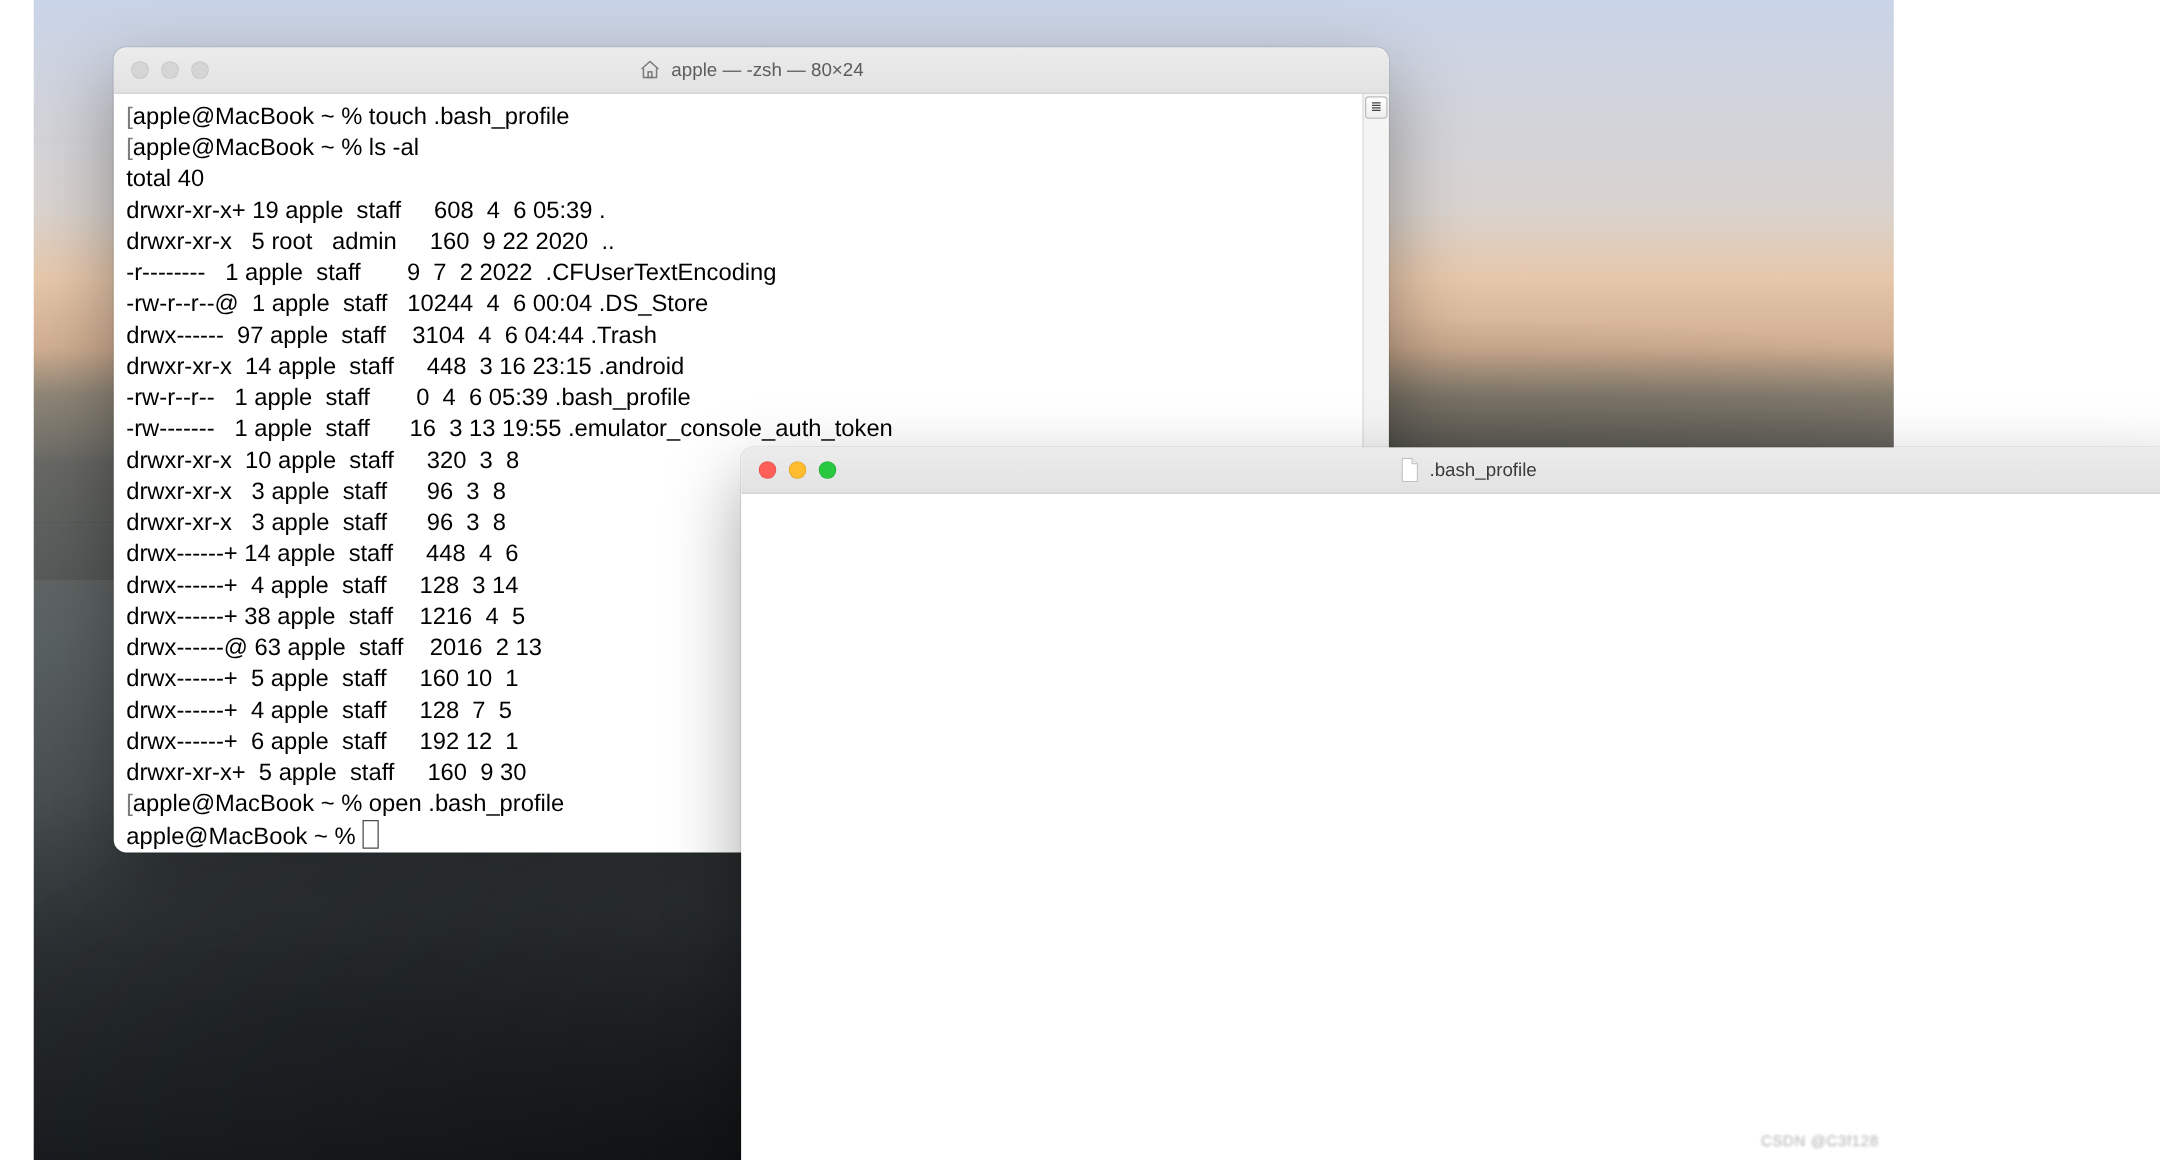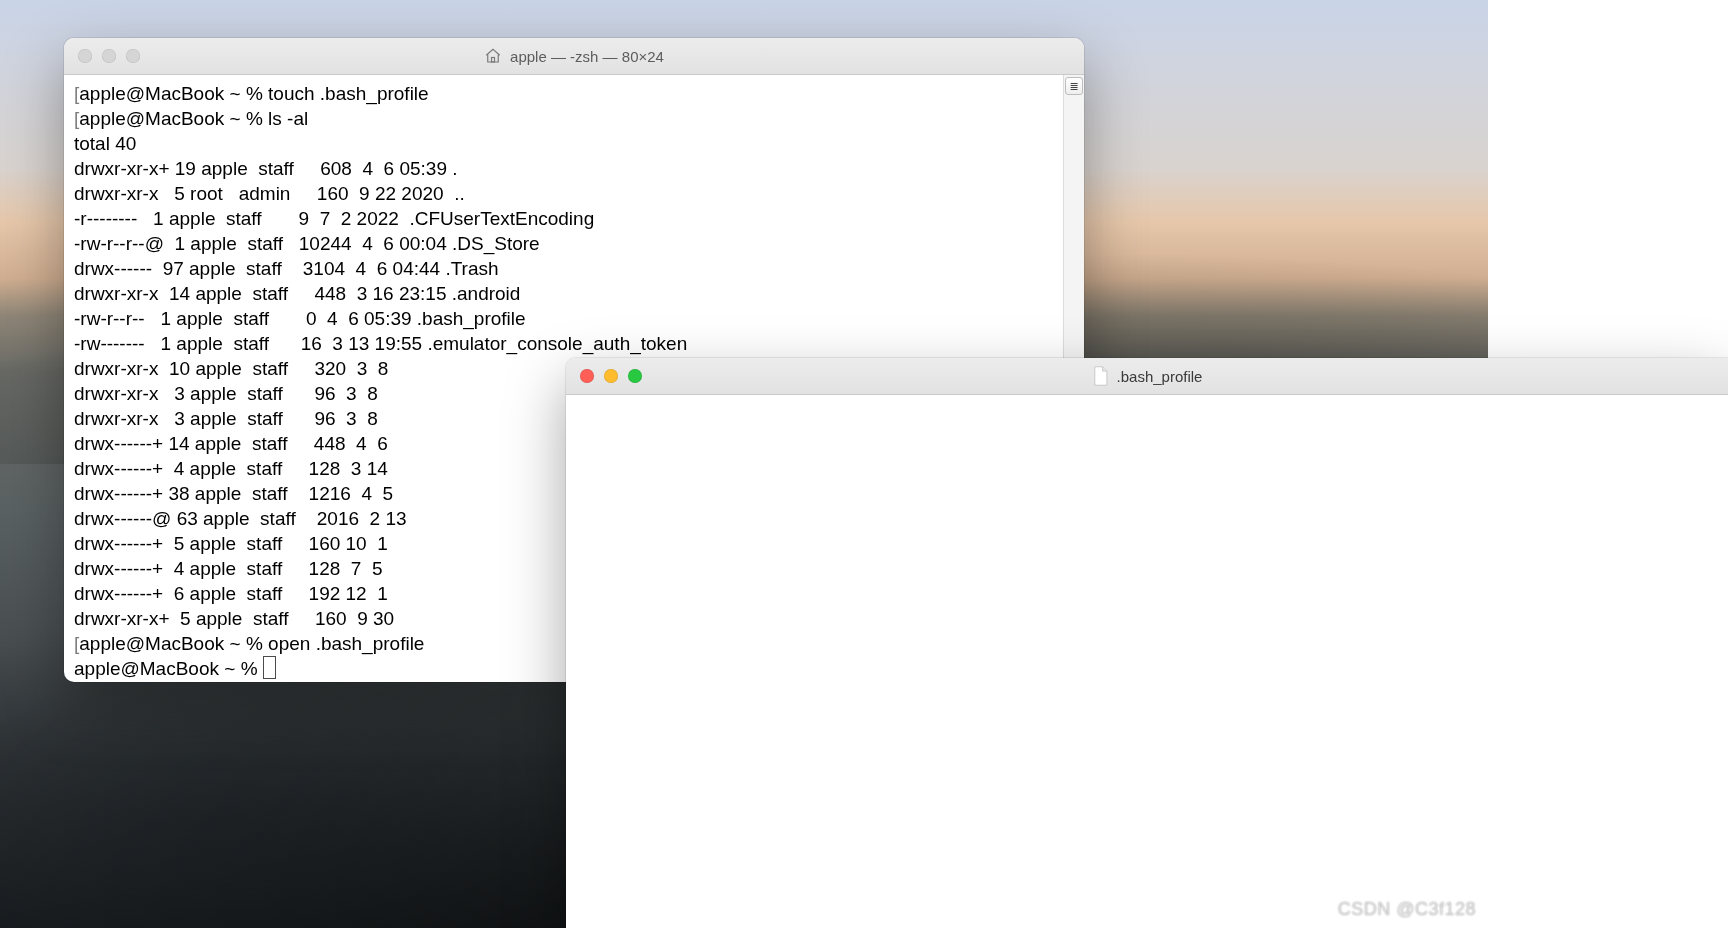--- a/index.html
+++ b/index.html
@@ -21,20 +21,21 @@
         #c9d4e8 0%,
         #d9d3cf 18%,
         #e6c7aa 24%,
         #d0ae91 30%,
         #8f8677 34%,
         #696a66 40%,
         #5a6162 55%,
         #474d4f 70%,
         #303538 82%,
         #1a1e21 100%);
+    margin-left: 27px;
   }
   
   .desktop::before,
   .desktop::after {
     content: "";
     position: absolute;
     left: 0;
     right: 0;
     pointer-events: none;
   }
@@ -181,21 +182,21 @@
   .editor-title svg{width:17px;height:20px;}
   .editor-body{
     flex:1 1 auto;
     background:#fff;
   }
 
   .watermark{
     position:absolute;
     right:12px;
     bottom:8px;
-    font-size:18px;
+    font-size:12px;
     color:rgba(255,255,255,0.45);
     letter-spacing:0.5px;
     font-family:sans-serif;
     z-index:3;
     text-shadow:0 0 2px rgba(0,0,0,0.4);
   }
 </style>
 </head>
 <body>
 

